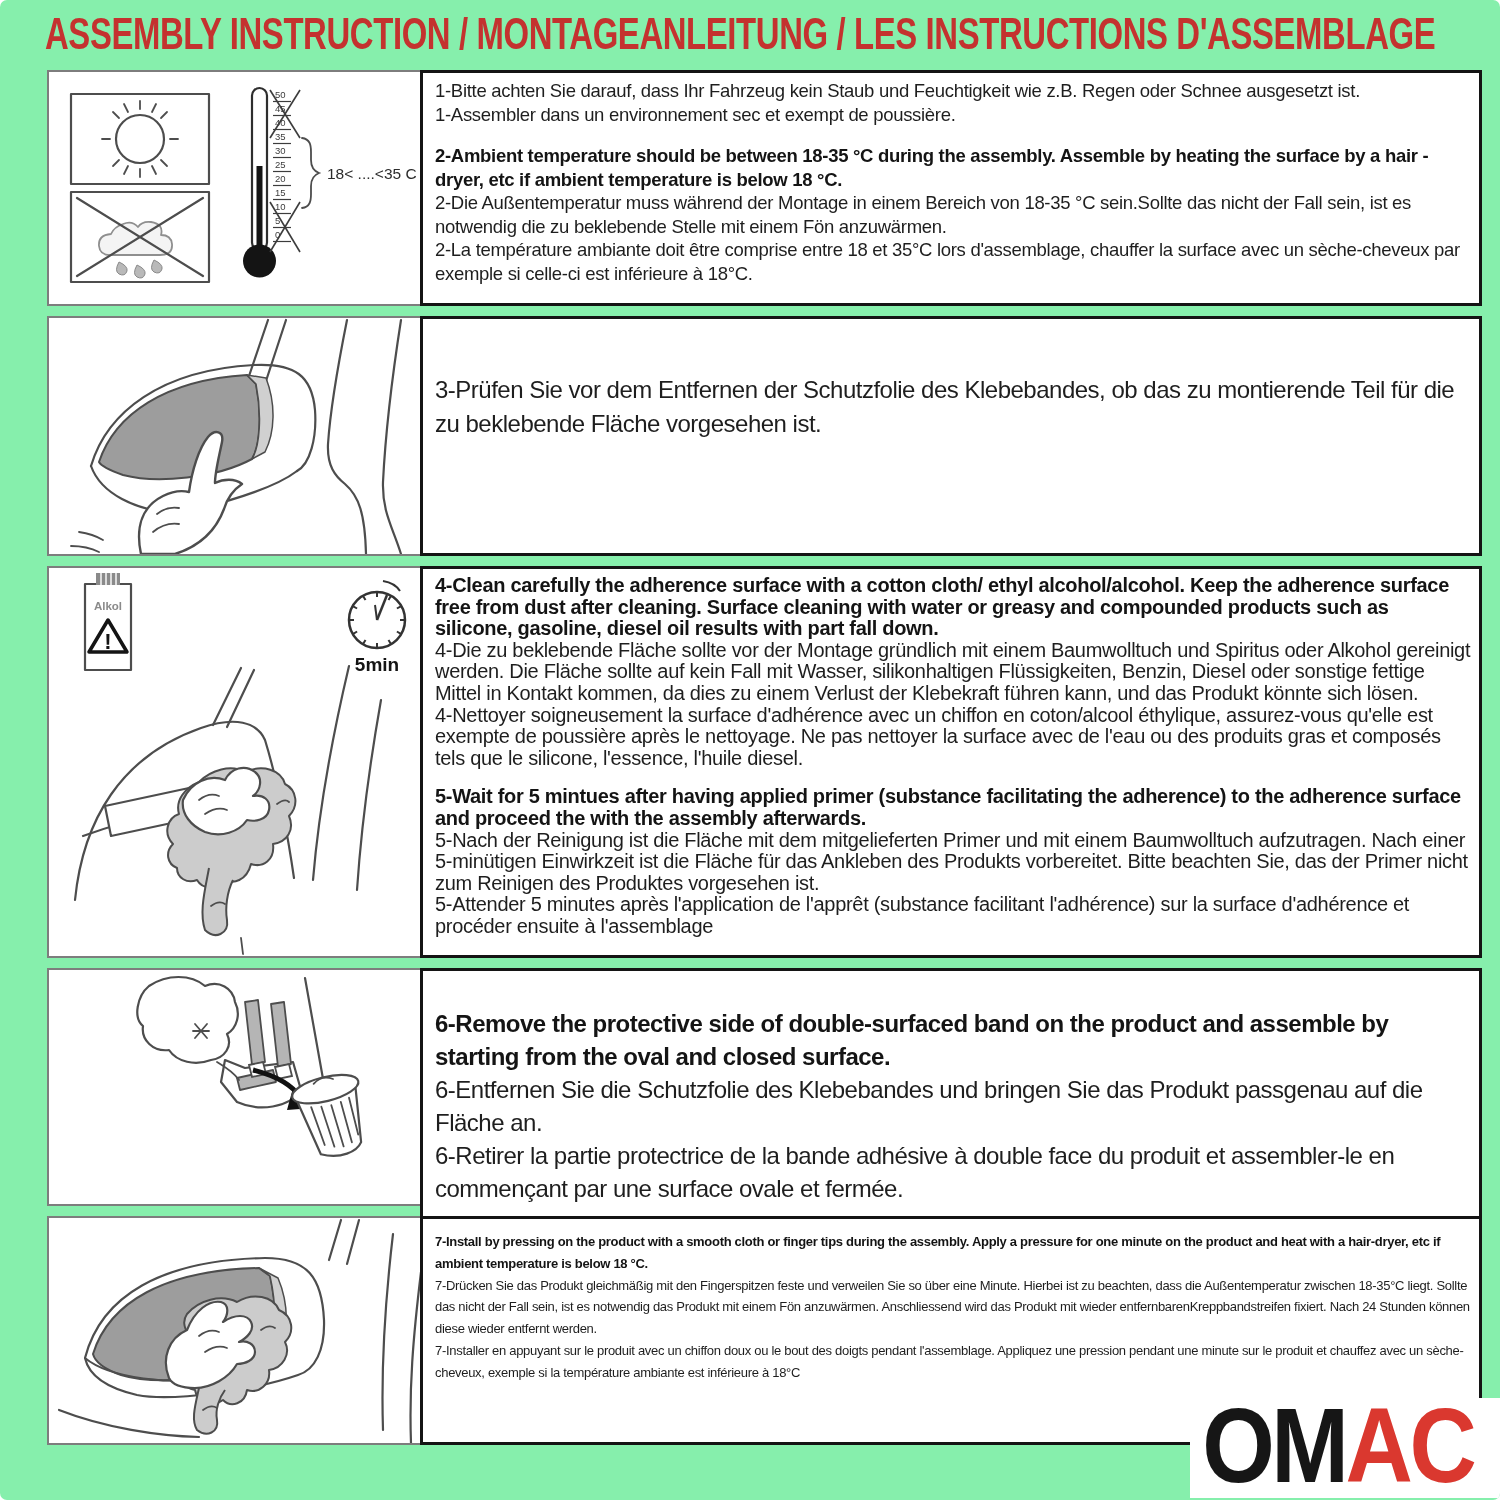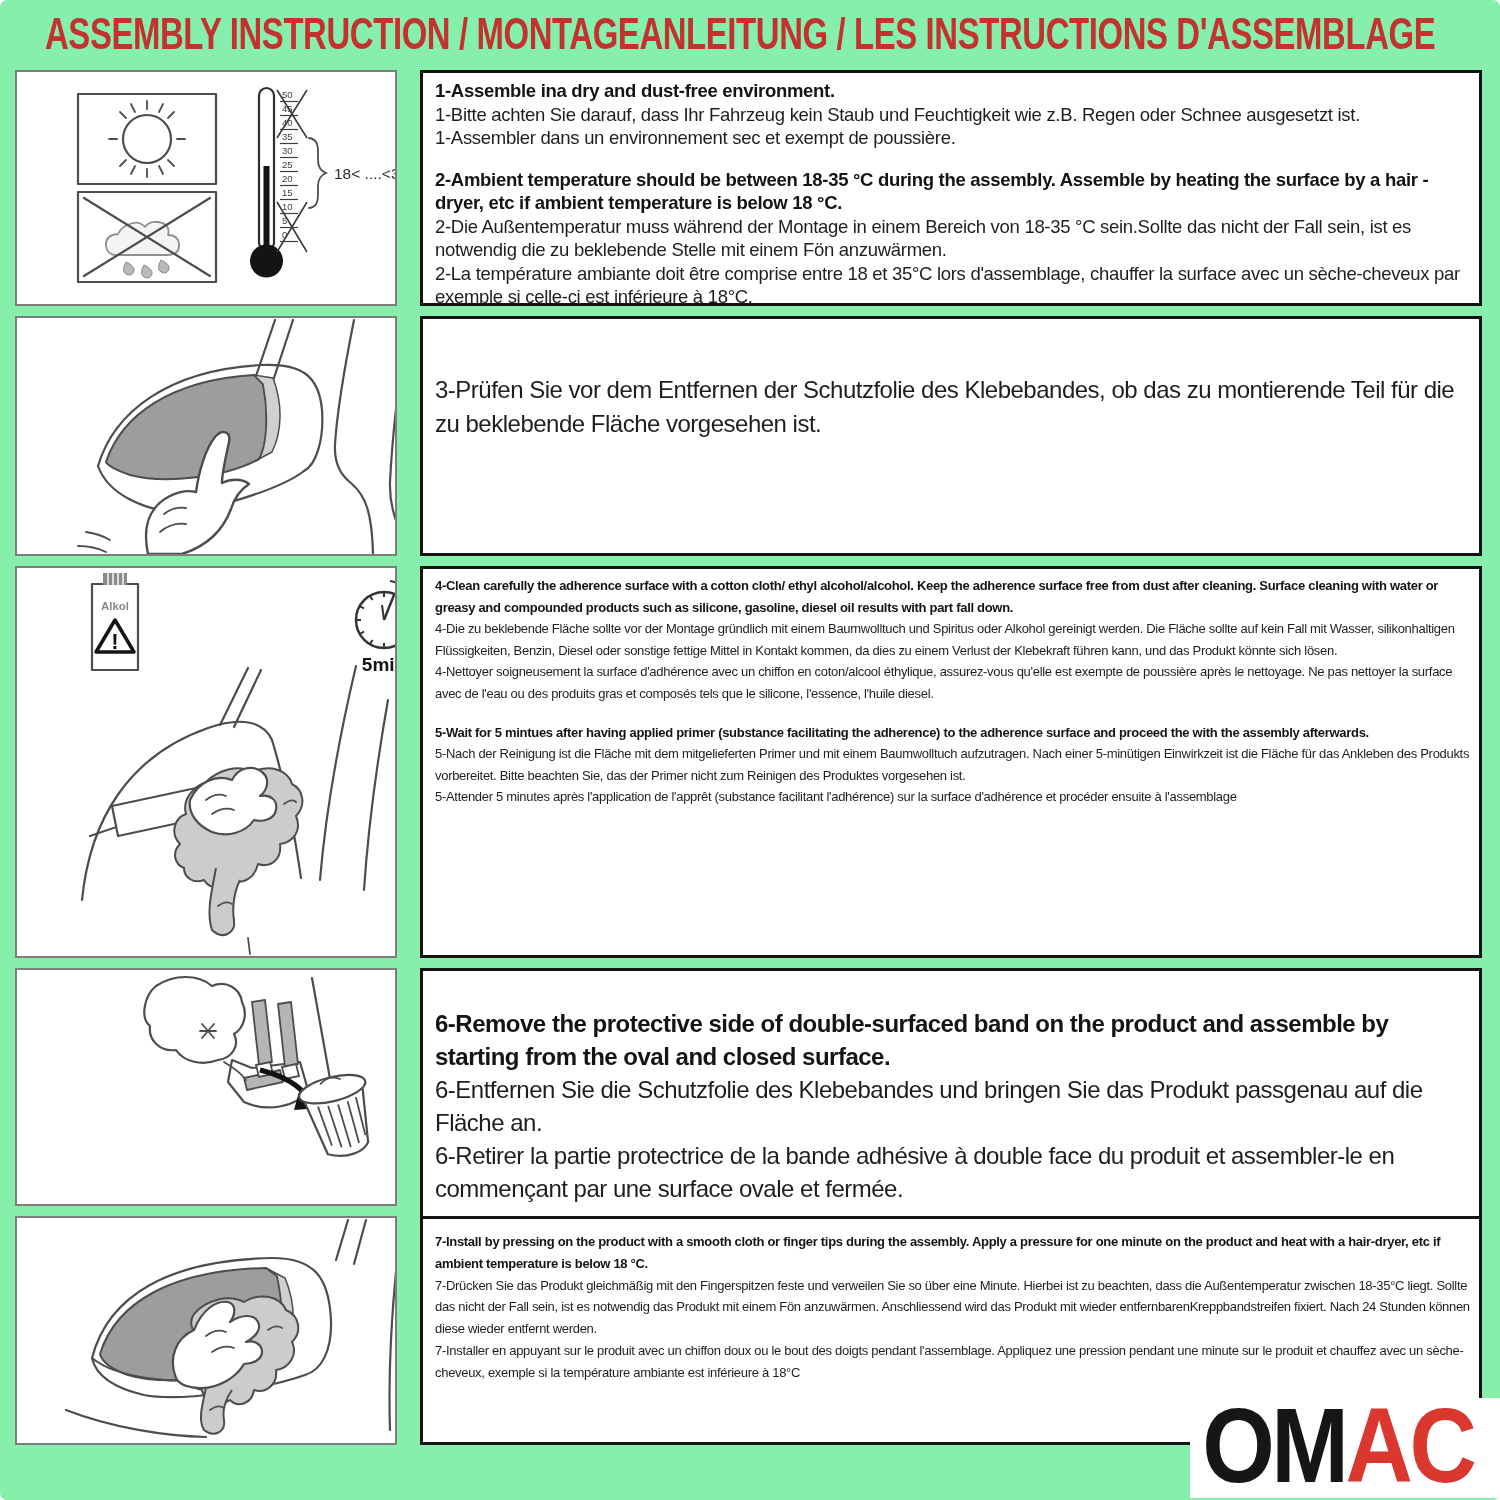--- a/index.html
+++ b/index.html
@@ -8,35 +8,35 @@
   .page { position:relative; width:1500px; height:1500px; background:#86efac; overflow:hidden;border-radius:7px; }
 
   .title {
     position:absolute; left:45px; top:8px;
     font-size:45px; font-weight:800; letter-spacing:-0.5px;
     color:#c4322f; white-space:nowrap;
     transform:scaleX(0.73); transform-origin:left top;
   }
 
   .figbox {
-    position:absolute; left:15px; width:382px;
-    border:2px solid #7d7d7d; background:#fff; overflow:hidden;padding-left:39px;
+    position:absolute; left:47px; width:382px;
+    border:2px solid #7d7d7d; background:#fff; overflow:hidden;
   }
   .textbox {
     position:absolute; left:420px; width:1062px;
     border:3px solid #141414; background:#fff; overflow:hidden;
     color:#1e1e1e;
   }
   .textbox p { margin:0; }
   p.b { font-weight:700; color:#141414; }
 
   .t1 { padding:6px 8px 0 12px;  font-size:18.5px; line-height:23.5px; letter-spacing:-0.3px; }
   .t1 .gap { margin-top:18px; }
   .t2 { padding:54px 14px 0 12px; font-size:24px;   line-height:34px;   letter-spacing:-0.5px; }
-  .t3 { padding:6px 8px 0 12px;  font-size:13px; line-height:21.6px; letter-spacing:-0.3px; }
+  .t3 { padding:6px 8px 0 12px;  font-size:20px; line-height:21.6px; letter-spacing:-0.3px; }
   .t3 .gap { margin-top:17px; }
   .t4 { padding:36px 14px 0 12px; font-size:24px;   line-height:33px;   letter-spacing:-0.5px; }
   .t5 { padding:12px 8px 0 12px; font-size:13px; line-height:21.8px; letter-spacing:-0.3px; }
 
   .logo { position:absolute; left:1190px; top:1398px; width:310px; height:100px; background:#fff; z-index:5; }
   .logo-inner {
     transform:scaleX(0.88); transform-origin:left top;
     font-weight:900; font-size:106px; line-height:94px;
     letter-spacing:-4px; white-space:nowrap; padding-left:14px;
   }
@@ -131,21 +131,20 @@
           <line x1="251" y1="18" x2="221" y2="66" class="cross"></line>
           <line x1="221" y1="130" x2="251" y2="180" class="cross"></line>
           <line x1="251" y1="130" x2="221" y2="180" class="cross"></line>
         </g>
         <path d="M253,66 C261,67 262,73 262,80 L262,88 C262,95 265,99 270,101 C265,103 262,107 262,114 L262,122 C262,129 261,135 253,136" class="lnf"></path>
         <text x="278" y="107" class="range-label">18&lt; ....&lt;35 C</text>
       </g>
     </svg>
   </div>
   <div class="textbox t1" style="top:70px;height:236px;">
-    <p class="b">1-Assemble ina dry and dust-free environment.</p>
     <p>1-Bitte achten Sie darauf, dass Ihr Fahrzeug kein Staub und Feuchtigkeit wie z.B. Regen oder Schnee ausgesetzt ist.</p>
     <p>1-Assembler dans un environnement sec et exempt de poussière.</p>
     <p class="b gap">2-Ambient temperature should be between 18-35 °C  during the assembly. Assemble by heating the surface by a hair -dryer, etc if ambient temperature is below 18 °C.</p>
     <p>2-Die Außentemperatur muss während der Montage in einem Bereich von 18-35 °C  sein.Sollte das nicht der Fall sein, ist es notwendig die zu beklebende Stelle mit einem Fön anzuwärmen.</p>
     <p>2-La température ambiante doit être comprise entre 18 et 35°C lors d'assemblage, chauffer la surface avec un sèche-cheveux par exemple si celle-ci est inférieure à 18°C.</p>
   </div>
 
   <div class="figbox" style="top:316px;height:240px;">
     <svg width="378" height="236" viewBox="0 0 378 236">
       <g class="st">

